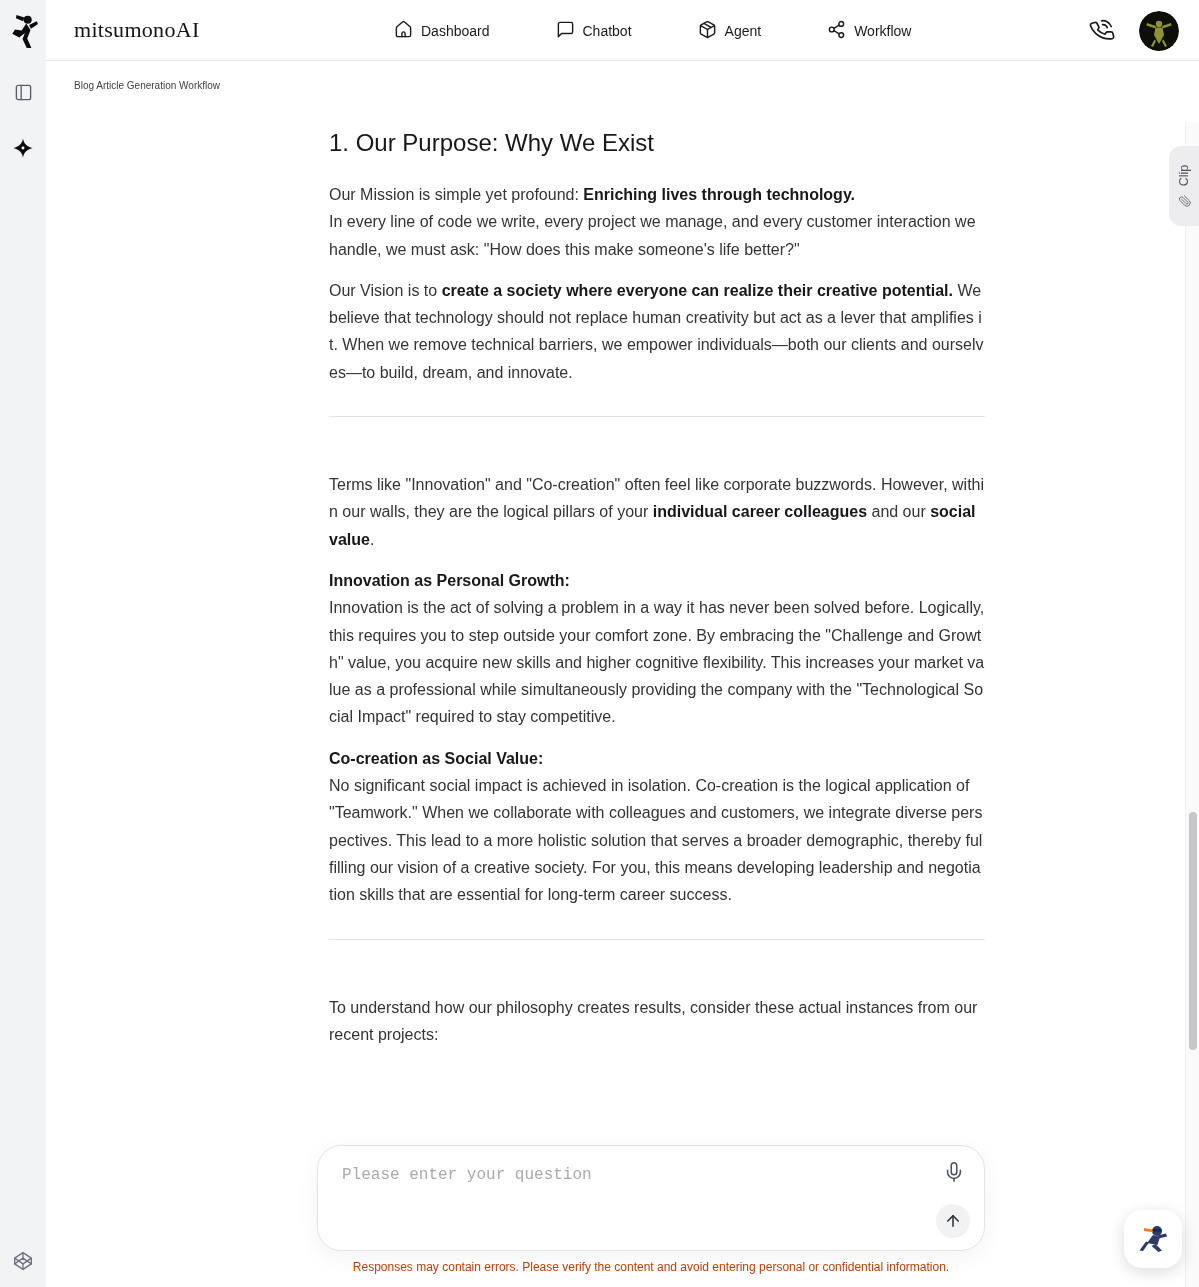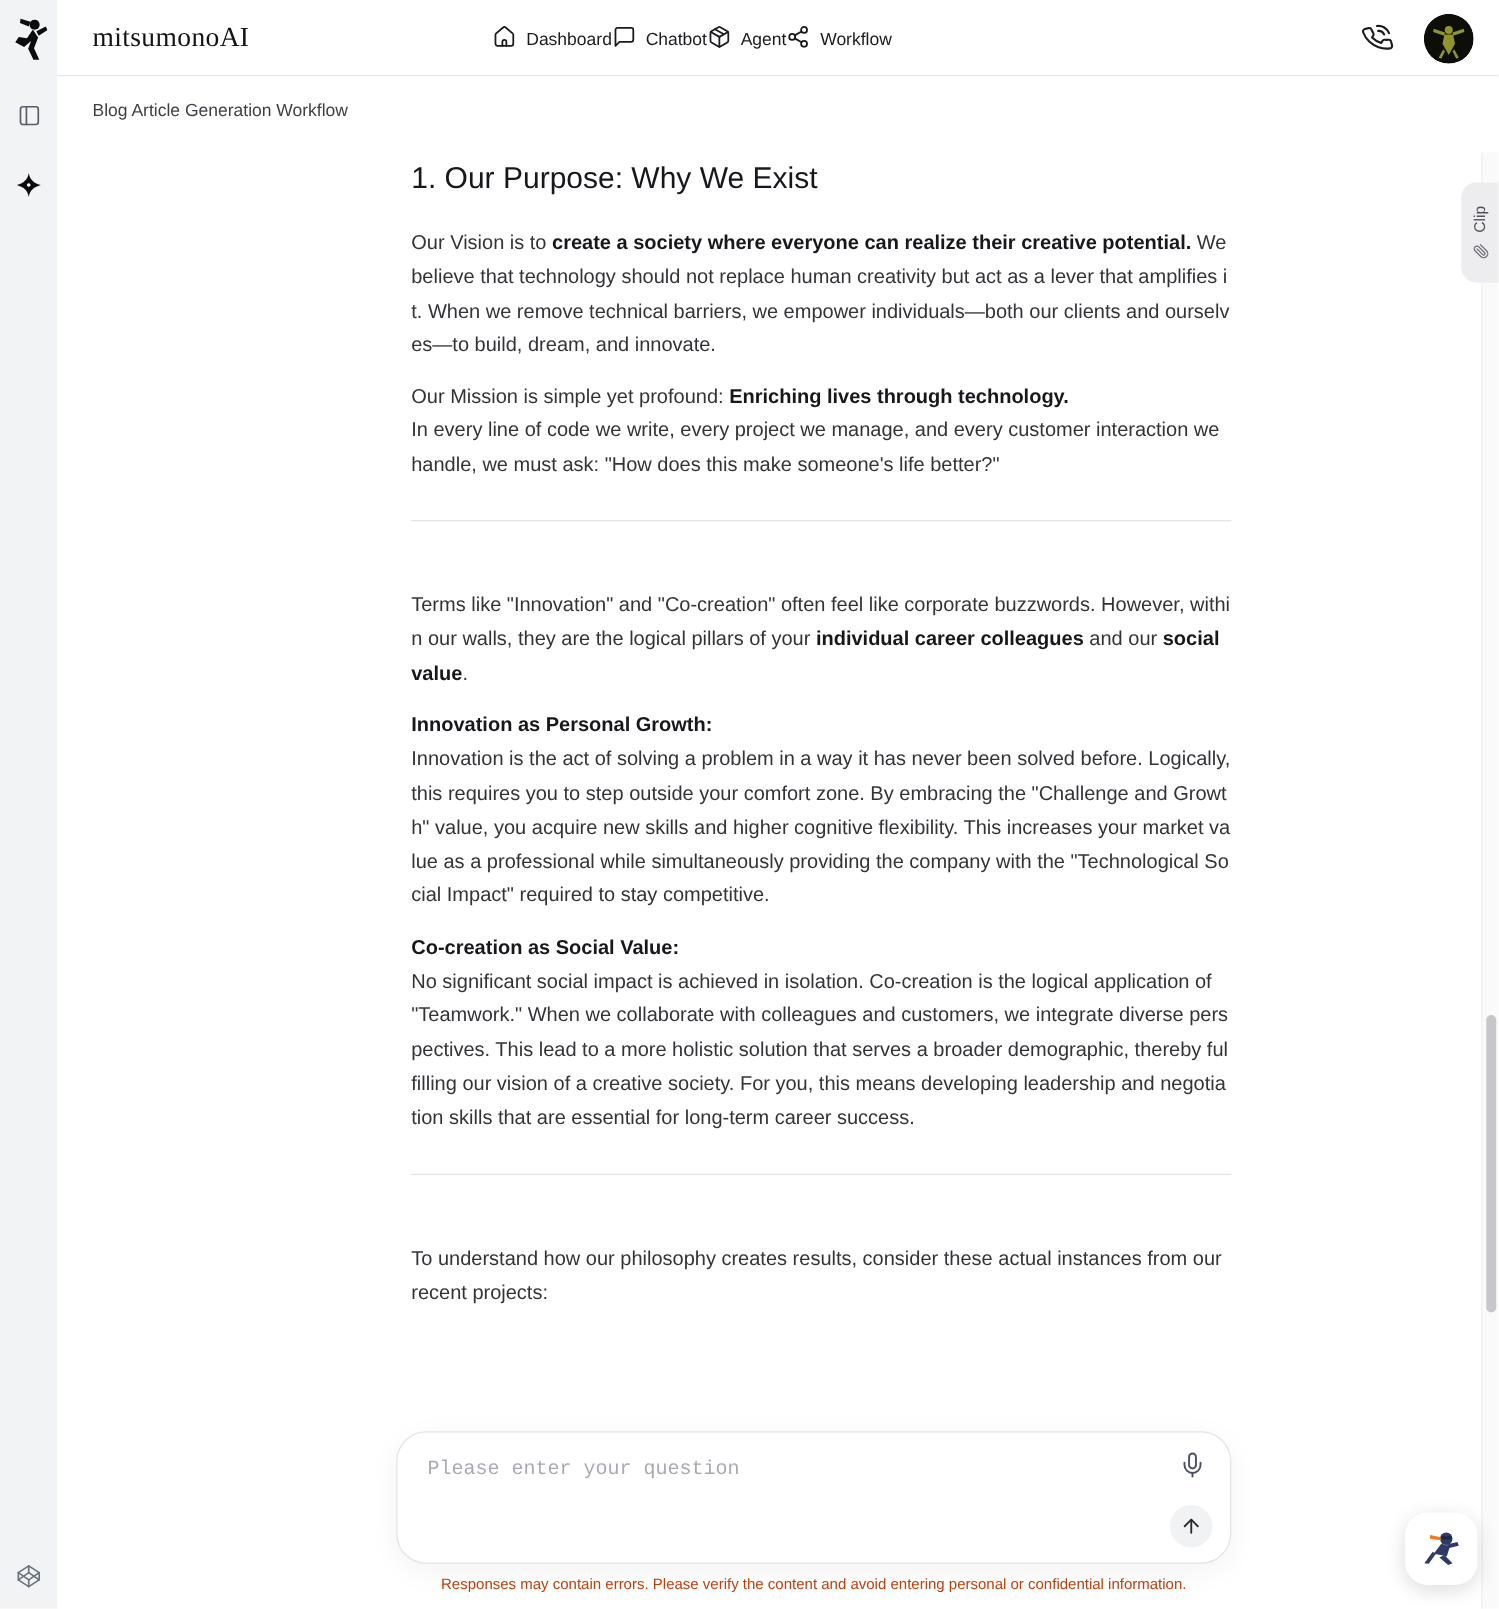--- a/index.html
+++ b/index.html
@@ -12,30 +12,30 @@
   .rail-logo { width:34px; height:42px; display:flex; align-items:center; justify-content:center; }
   .rail-btn { width:24px; height:24px; display:flex; align-items:center; justify-content:center; margin-top:28px; cursor:pointer; }
   .rail-btn.sparkle { margin-top:32px; }
   .rail-spacer { flex:1; }
   .rail-bottom { margin-bottom:14px; }
 
   
   .main { flex:1; position:relative; background:#fff; display:flex; flex-direction:column; }
   .topbar { height:61px; border-bottom:1px solid #e8e8ea; position:relative; display:flex; align-items:center; flex-shrink:0; background:#fff; z-index:8; }
   .brand { margin-left:28px; font-family:"Liberation Serif", serif; font-size:22px; color:#141416; letter-spacing:.3px; }
-  .topnav { position:absolute; left:348px; top:0; height:61px; display:flex; align-items:center; }
+  .topnav { position:absolute; left:348px; top:0; height:61px; display:flex; align-items:center; gap:66px; }
   .nav-item { display:flex; align-items:center; gap:8px; font-size:14px; color:#1b1b1f; cursor:pointer; }
   .nav-item svg { width:19px; height:19px; stroke:#1b1b1f; }
   .topbar-right { position:absolute; right:20px; top:0; height:61px; display:flex; align-items:center; gap:24px; }
   .phone-btn { width:26px; height:26px; display:flex; align-items:center; justify-content:center; cursor:pointer; }
   .avatar { width:40px; height:40px; border-radius:50%; overflow:hidden; cursor:pointer; }
 
   
   .content { flex:1; position:relative; overflow:hidden; }
-  .breadcrumb { position:absolute; left:28px; top:19px; font-size:14px; color:#3f3f46; cursor:pointer; }
+  .breadcrumb { position:absolute; left:28px; top:19px; font-size:10px; color:#3f3f46; cursor:pointer; }
   .article { margin-left:283px; width:656px; padding-top:66px; color:#333438; }
   .sec-heading { font-size:24px; line-height:32px; font-weight:400; color:#17181c; margin:0 0 22px; }
   .article p { font-size:16px; line-height:27.3px; margin:0 0 14px; white-space:pre-wrap; word-break:break-all; }
   .article strong { color:#17181c; font-weight:700; }
   .divider { border:0; border-top:1px solid #e4e4e7; margin:30px 0 54px; }
 
   
   .scroll-track { position:absolute; right:0; top:61px; bottom:0; width:14px; background:#fafafa; border-left:1px solid #f0f0f1; z-index:4; }
   .scroll-thumb { position:absolute; left:3px; width:8px; top:690px; height:238px; background:#c5c7cb; border-radius:4px; cursor:pointer; }
 
@@ -166,23 +166,23 @@
           </svg>
         </div>
       </div>
     </div>
 
     <div class="content">
       <div class="breadcrumb">Blog Article Generation Workflow</div>
 
       <div class="article">
         <h2 class="sec-heading">1. Our Purpose: Why We Exist</h2>
-        <p><span>Our Vision is to </span><strong>create a society where everyone can realize their creative potential.</strong><span> We believe that technology should not replace human creativity but act as a lever that amplifies it. When we remove technical barriers, we empower individuals—both our clients and ourselves—to build, dream, and innovate.</span></p>
         <p><span>Our Mission is simple yet profound: </span><strong>Enriching lives through technology.</strong><span>
 In every line of code we write, every project we manage, and every customer interaction we handle, we must ask: "How does this make someone's life better?"</span></p>
+        <p><span>Our Vision is to </span><strong>create a society where everyone can realize their creative potential.</strong><span> We believe that technology should not replace human creativity but act as a lever that amplifies it. When we remove technical barriers, we empower individuals—both our clients and ourselves—to build, dream, and innovate.</span></p>
 
         <hr class="divider">
 
         <p><span>Terms like "Innovation" and "Co-creation" often feel like corporate buzzwords. However, within our walls, they are the logical pillars of your </span><strong>individual career colleagues</strong><span> and our </span><strong>social value</strong><span>.</span></p>
         <p><strong>Innovation as Personal Growth:</strong><span>
 Innovation is the act of solving a problem in a way it has never been solved before. Logically, this requires you to step outside your comfort zone. By embracing the "Challenge and Growth" value, you acquire new skills and higher cognitive flexibility. This increases your market value as a professional while simultaneously providing the company with the "Technological Social Impact" required to stay competitive.</span></p>
         <p><strong>Co-creation as Social Value:</strong><span>
 No significant social impact is achieved in isolation. Co-creation is the logical application of "Teamwork." When we collaborate with colleagues and customers, we integrate diverse perspectives. This lead to a more holistic solution that serves a broader demographic, thereby fulfilling our vision of a creative society. For you, this means developing leadership and negotiation skills that are essential for long-term career success.</span></p>
 
         <hr class="divider">

